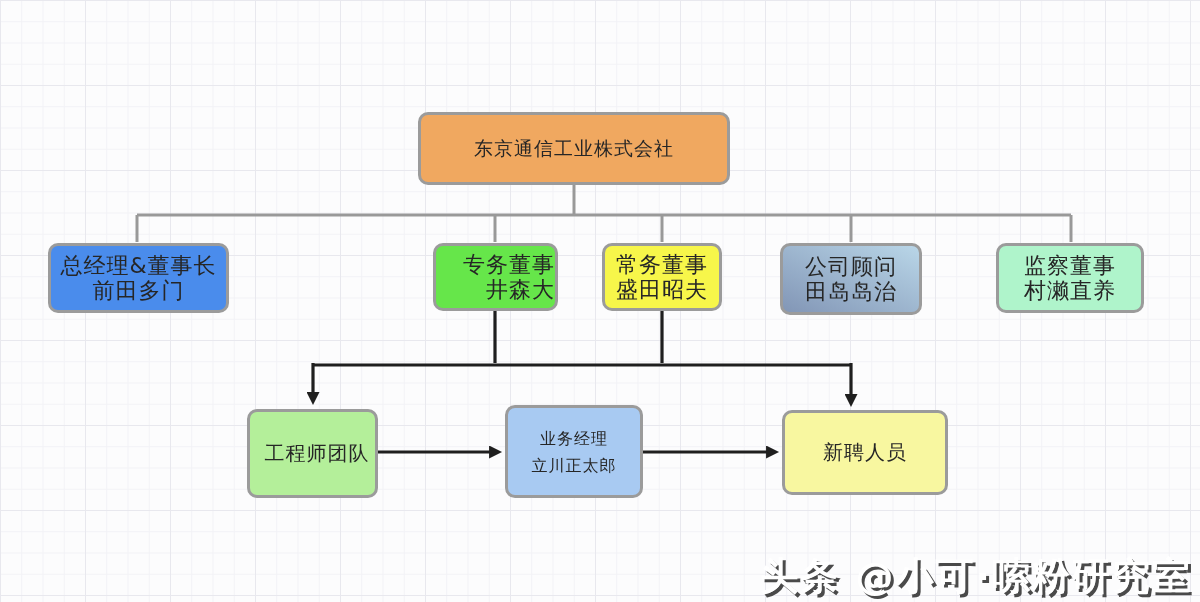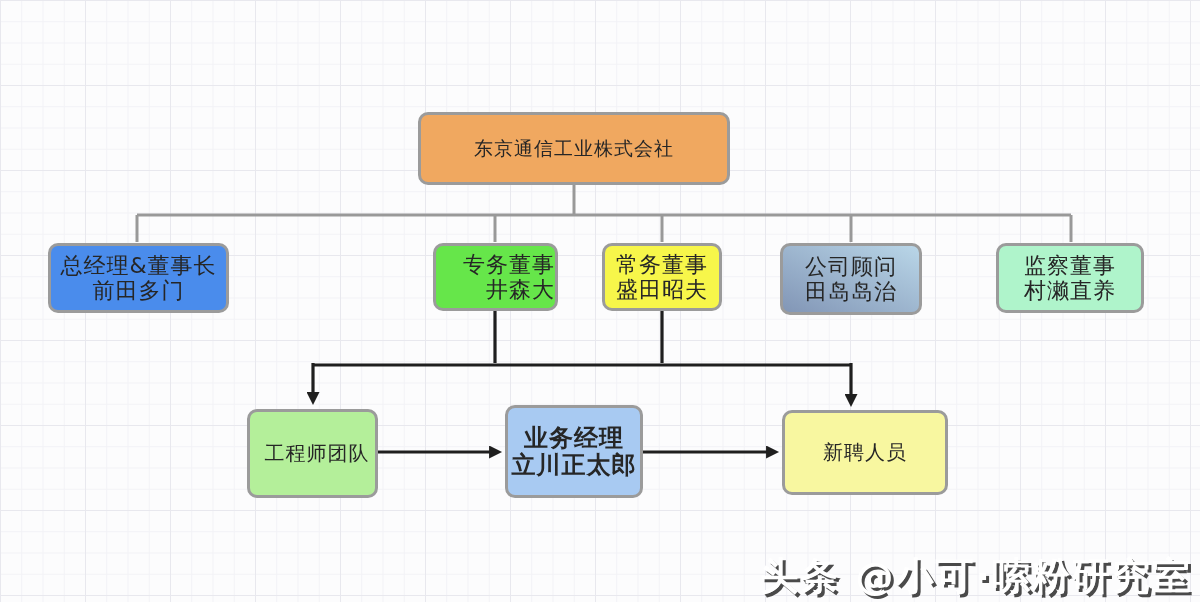--- a/index.html
+++ b/index.html
@@ -41,21 +41,21 @@
   .node-company .txt   { font-size: 19px; }
   .node-president      { left: 48px;  top: 243px; width: 181px; height: 70px; background: #4a8cec; }
   .node-senior         { left: 433px; top: 243px; width: 125px; height: 68px; background: #66e64a; align-items: flex-end; }
   .node-managing       { left: 602px; top: 243px; width: 120px; height: 68px; background: #f7f64a; }
   .node-advisor        { left: 780px; top: 243px; width: 142px; height: 72px;
                          background: linear-gradient(to top right, #8296b6, #b9d6e8); }
   .node-supervisor     { left: 996px; top: 243px; width: 148px; height: 70px; background: #aff4cb; }
   .node-engineers      { left: 247px; top: 409px; width: 131px; height: 89px; background: #b4ef9a; }
   .node-engineers .txt { font-size: 20px; margin-left: 9px; }
   .node-bizmgr         { left: 505px; top: 405px; width: 138px; height: 93px; background: #a8caf2; }
-  .node-bizmgr .txt    { font-size: 24px; line-height: 27px; font-weight: bold; }
+  .node-bizmgr .txt    { font-size: 16px; line-height: 27px; }
   .node-newhires       { left: 782px; top: 410px; width: 166px; height: 85px; background: #f8f7a0; }
   .node-newhires .txt  { font-size: 20px; }
   #watermark {
     position: absolute;
     right: 8px;
     top: 551px;
     font-size: 38px;
     font-weight: 700;
     letter-spacing: 2px;
     color: #ffffff;

